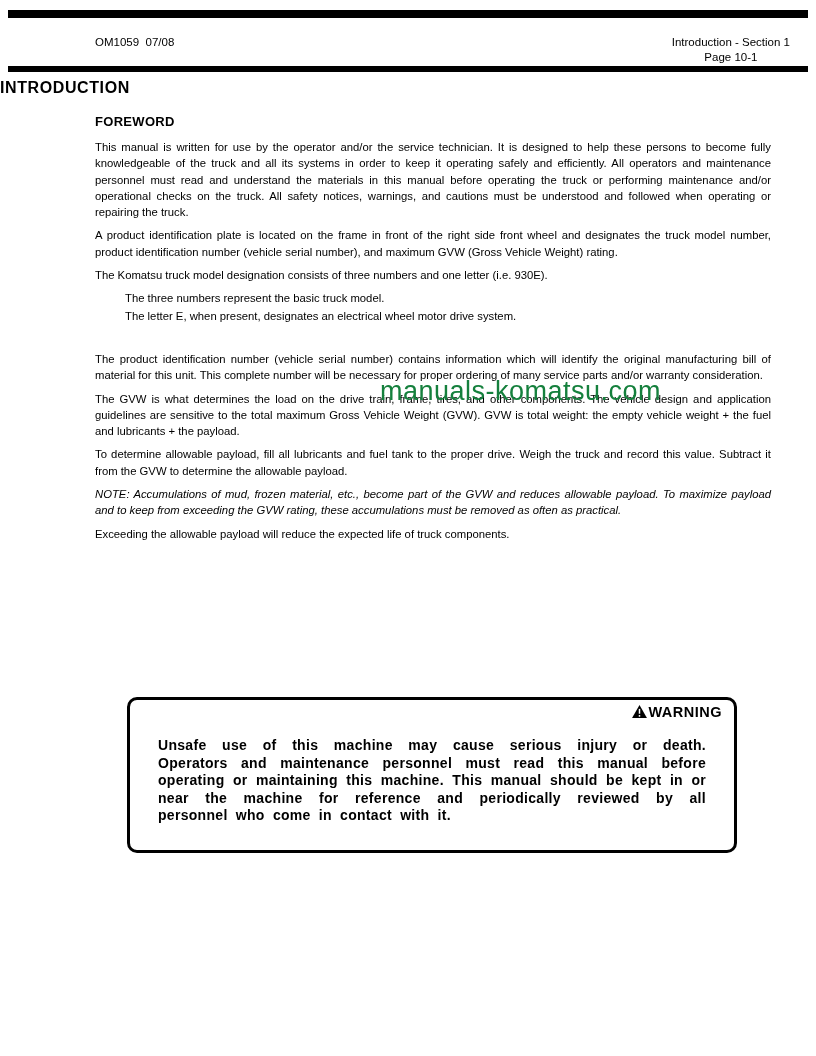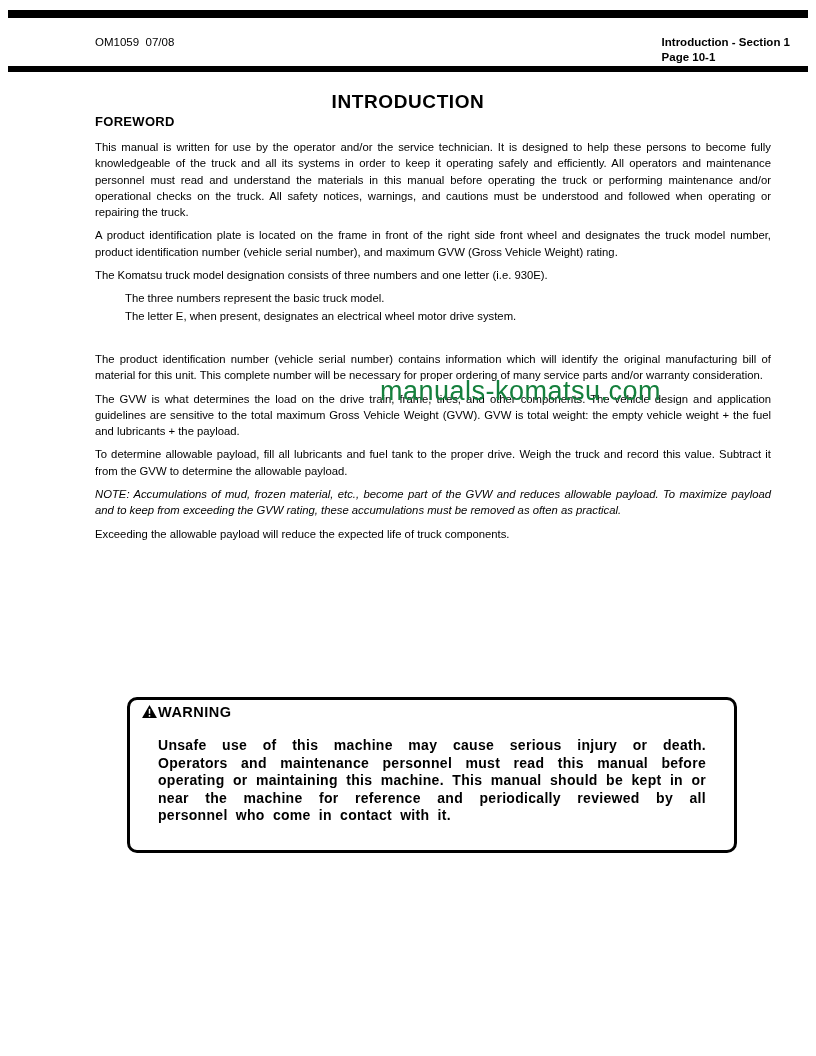--- a/index.html
+++ b/index.html
@@ -17,29 +17,29 @@
   .rule-mid { top: 66px; height: 6px; }
   .header {
     position: absolute;
     top: 35px; left: 95px; right: 26px;
     display: flex;
     justify-content: space-between;
     font-size: 11.5px;
     line-height: 15px;
   }
   .header-left { white-space: pre; }
-  .header-right { text-align: left; font-weight: bold; }
+  .header-right { text-align: center; }
   .doc-title {
     position: absolute;
     top: 79px; left: 0; right: 0;
-    text-align: center;
-    font-size: 19px;
+    text-align: left;
+    font-size: 16px;
     font-weight: bold;
     letter-spacing: 0.6px;
-    margin: 12px;
+    margin: 0;
   }
   .content {
     position: absolute;
     top: 114px; left: 95px; width: 676px;
   }
   .foreword-heading {
     font-size: 13px;
     font-weight: bold;
     letter-spacing: 0.3px;
     margin: 0 0 10px 0;
@@ -68,21 +68,21 @@
     position: absolute;
     top: 697px; left: 127px;
     width: 610px;
     box-sizing: border-box;
     border: 3px solid #000;
     border-radius: 10px;
     padding: 4px 12px 9px 12px;
     background: #fff;
   }
   .warning-title {
-    text-align: left;
+    text-align: right;
     font-weight: bold;
     font-size: 14.5px;
     letter-spacing: 0.5px;
     margin: 0 0 2px 0;
   }
   .warning-icon { display: inline-block; vertical-align: -1px; margin-right: 1px; }
   .warning-body {
     font-size: 14px;
     font-weight: bold;
     line-height: 17.5px;

